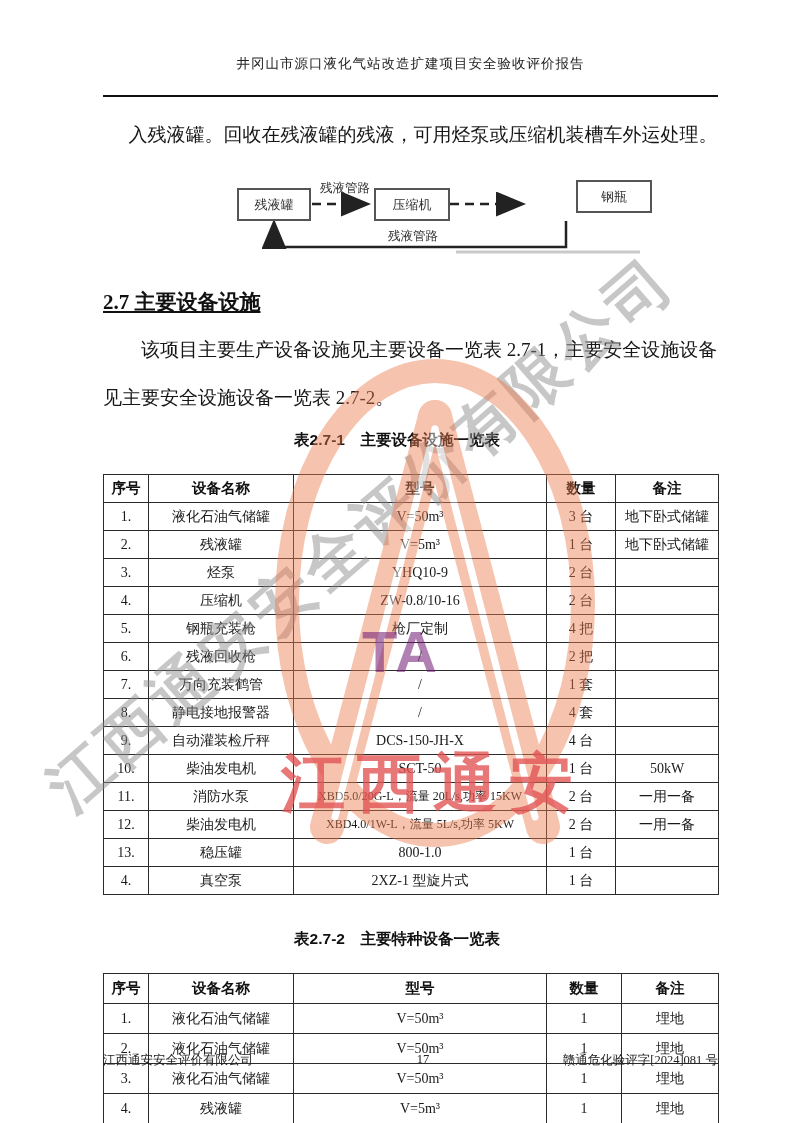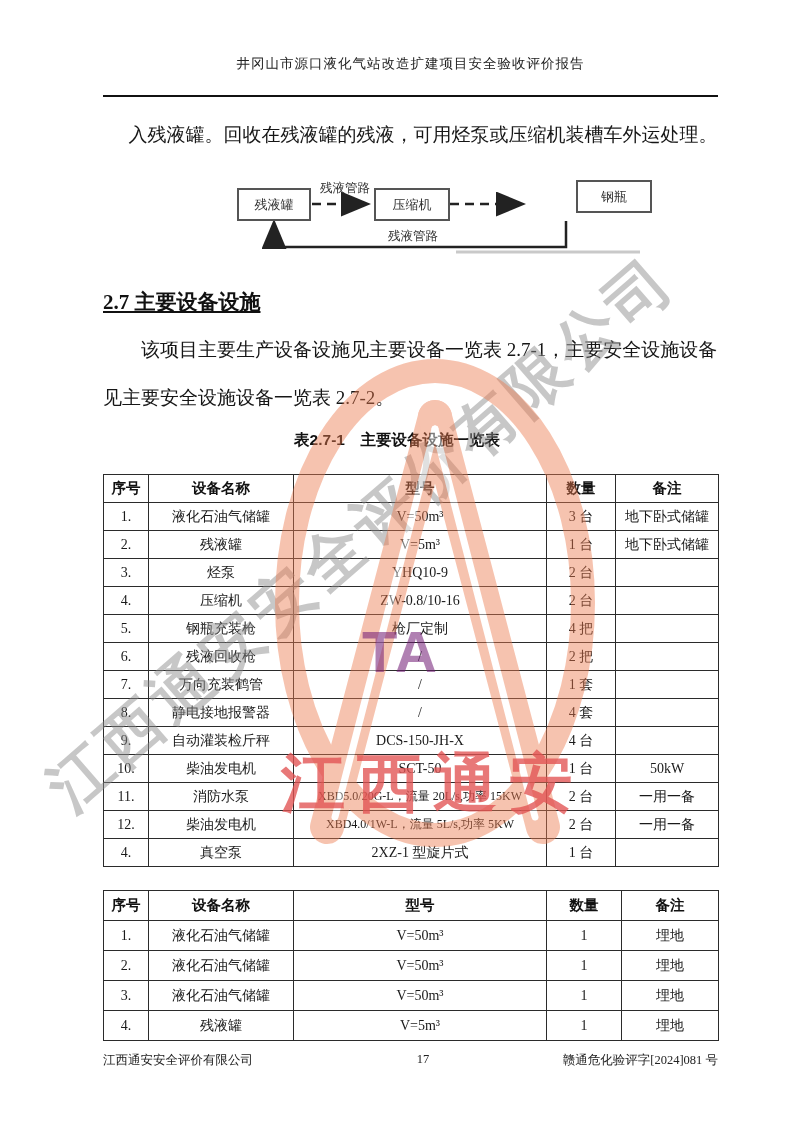--- a/index.html
+++ b/index.html
@@ -224,29 +224,37 @@
             <td>一用一备</td>
           </tr>
           <tr>
             <td>12.</td>
             <td>柴油发电机</td>
             <td class="compact">XBD4.0/1W-L，流量 5L/s,功率 5KW</td>
             <td>2 台</td>
             <td>一用一备</td>
           </tr>
           <tr>
+            <td>13.</td>
+            <td>稳压罐</td>
+            <td>800-1.0</td>
+            <td>1 台</td>
+            <td></td>
+          </tr>
+          <tr>
             <td>4.</td>
             <td>真空泵</td>
             <td>2XZ-1 型旋片式</td>
             <td>1 台</td>
             <td></td>
           </tr>
         </tbody>
       </table>
 
+    <div class="tbl-caption caption2">表2.7-2　主要特种设备一览表</div>
     <table class="t2">
       <colgroup>
           <col>
           <col>
           <col>
           <col>
           <col>
         </colgroup>
     <thead>
           <tr>

